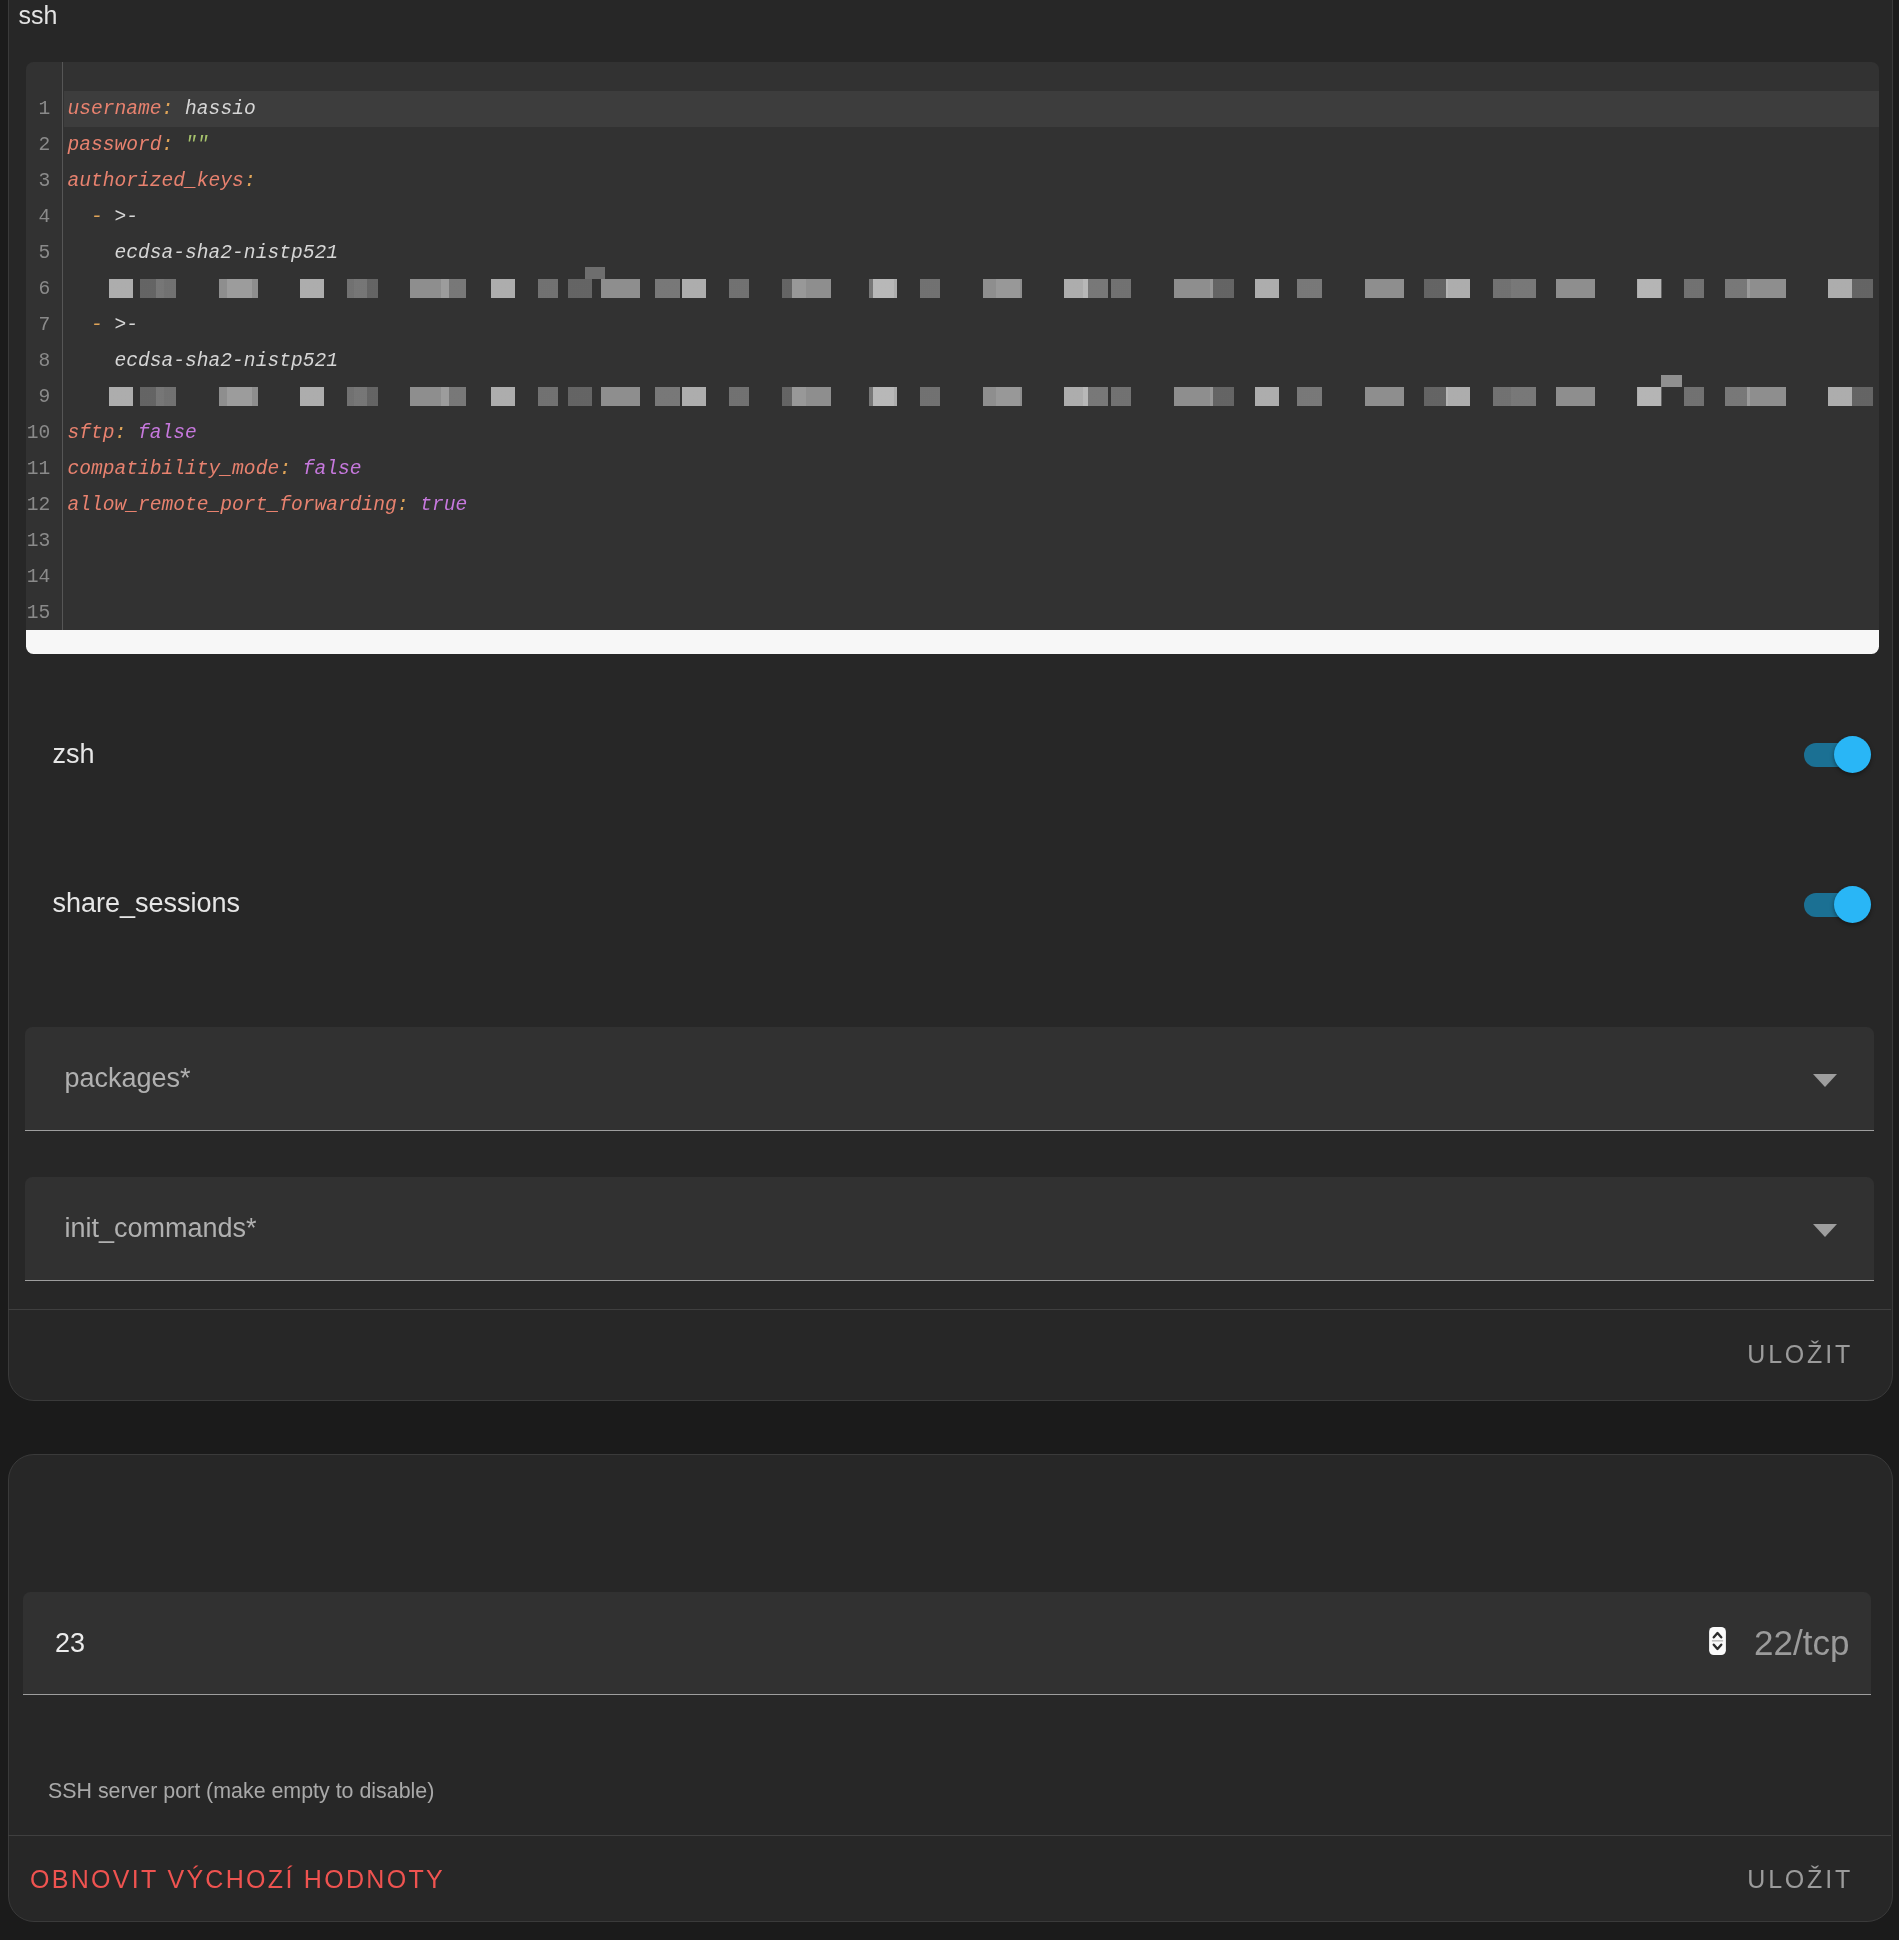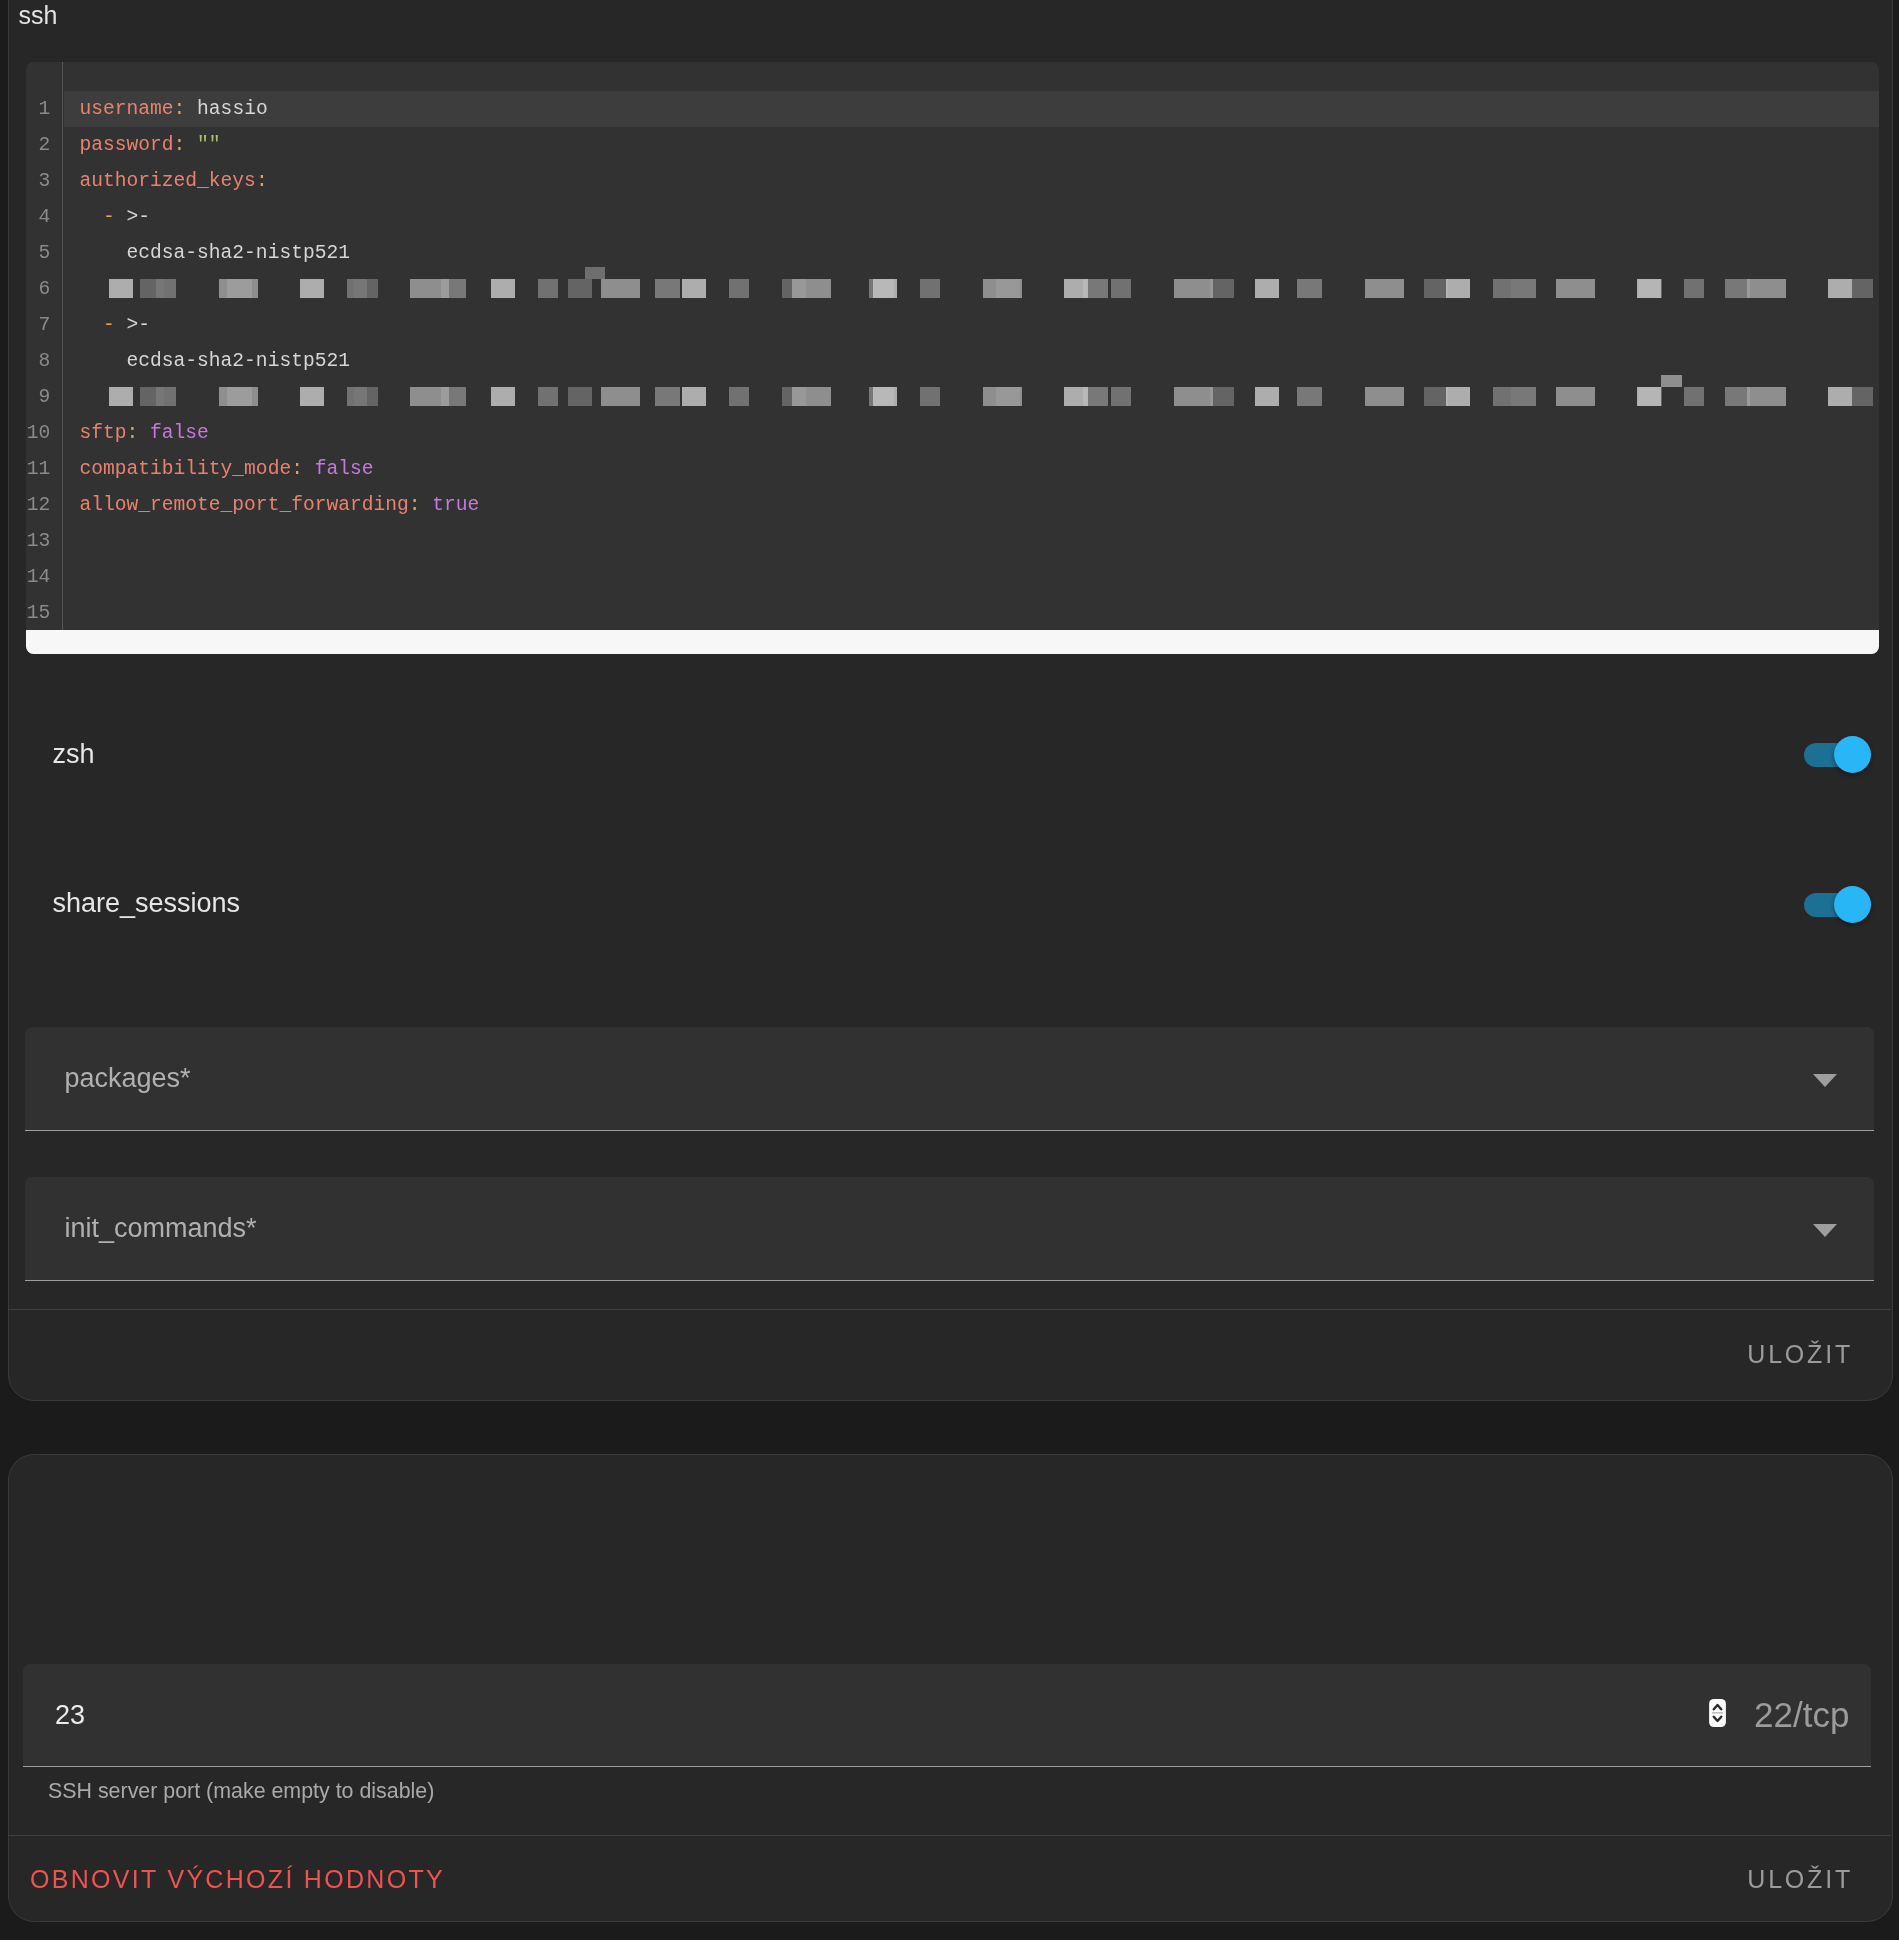--- a/index.html
+++ b/index.html
@@ -28,21 +28,21 @@
   .gutter{
     position:absolute;left:0;top:0;bottom:24px;width:36px;
     border-right:1.9px solid #565656;padding-top:29px;box-sizing:content-box;
     color:#8a8a8a;
   }
   .gn{height:36px;line-height:36px;text-align:right;padding-right:11.2px;}
   .code{
     position:absolute;left:38px;right:0;top:0;bottom:24px;padding-top:29px;
     color:#d6d6d6;
   }
-  .cl{height:36px;line-height:36px;white-space:pre;padding-left:16px;position:relative;}
+  .cl{height:36px;line-height:36px;white-space:pre;padding-left:4px;position:relative;font-style:italic;}
   .cl.active{background:#3d3d3d;}
   .tok-key{color:#e8826f;}
   .tok-colon{color:#dfa458;}
   .tok-dash{color:#dfa458;}
   .tok-plain{color:#d6d6d6;}
   .tok-green{color:#a6c26c;}
   .tok-bool{color:#c678dd;}
   .blur-line{
     position:absolute;left:45px;right:5.6px;top:7.5px;height:19.6px;
     background:
@@ -90,21 +90,21 @@
   }
 
   .divider{position:absolute;left:8.4px;width:1883px;height:0.9px;background:#3f3f3f;}
 
   .text-button{
     position:absolute;font-size:25px;font-weight:500;letter-spacing:2.8px;
     color:#9b9b9b;cursor:pointer;text-align:right;
   }
   .text-button.red{color:#ef5350;letter-spacing:2.3px;}
   .port-field{
-    position:absolute;left:23px;top:1664px;width:1848px;height:103px;
+    position:absolute;left:23px;top:1592px;width:1848px;height:103px;
     background:#313131;border-radius:7.5px 7.5px 0 0;
     border-bottom:1.9px solid #9e9e9e;box-sizing:border-box;
   }
   .port-input{
     position:absolute;left:30px;top:0;height:101px;width:839px;
     background:transparent;border:none;outline:none;
     font-family:"Liberation Sans", sans-serif;font-size:27px;color:#ececec;
   }
   .stepper{position:absolute;left:1686px;top:35px;width:17px;height:28px;}
   .port-suffix{position:absolute;left:1731px;top:0;height:101px;line-height:101px;font-size:35px;color:#9b9b9b;}

